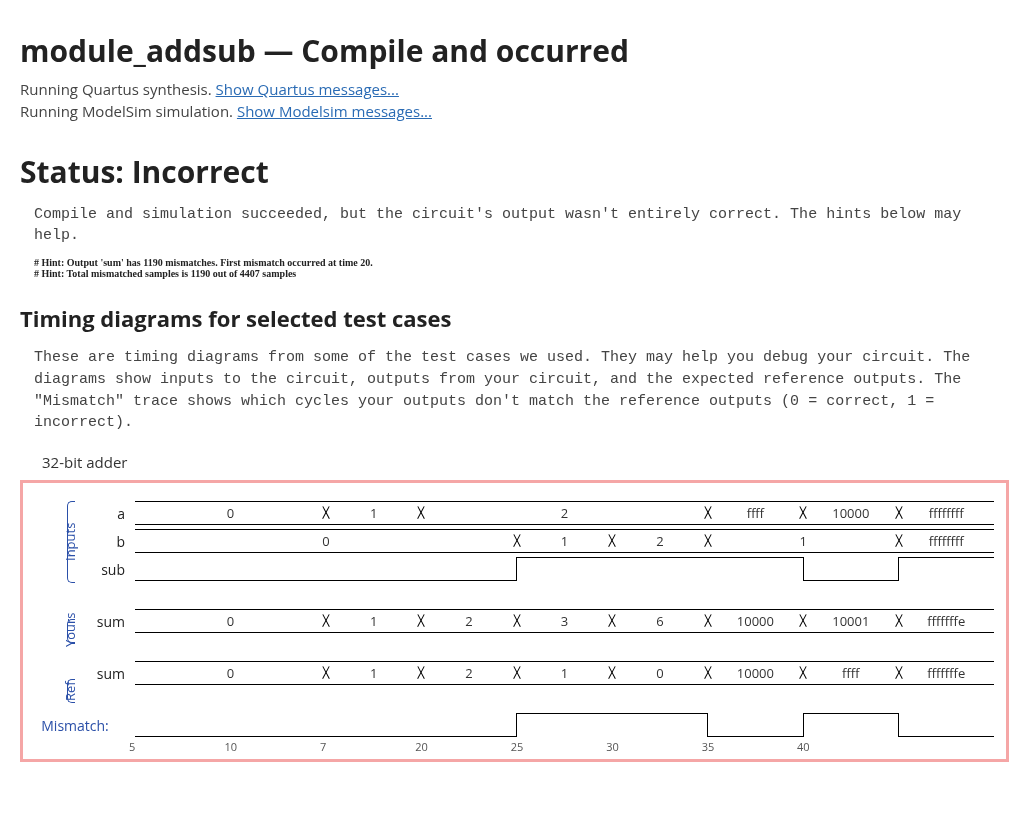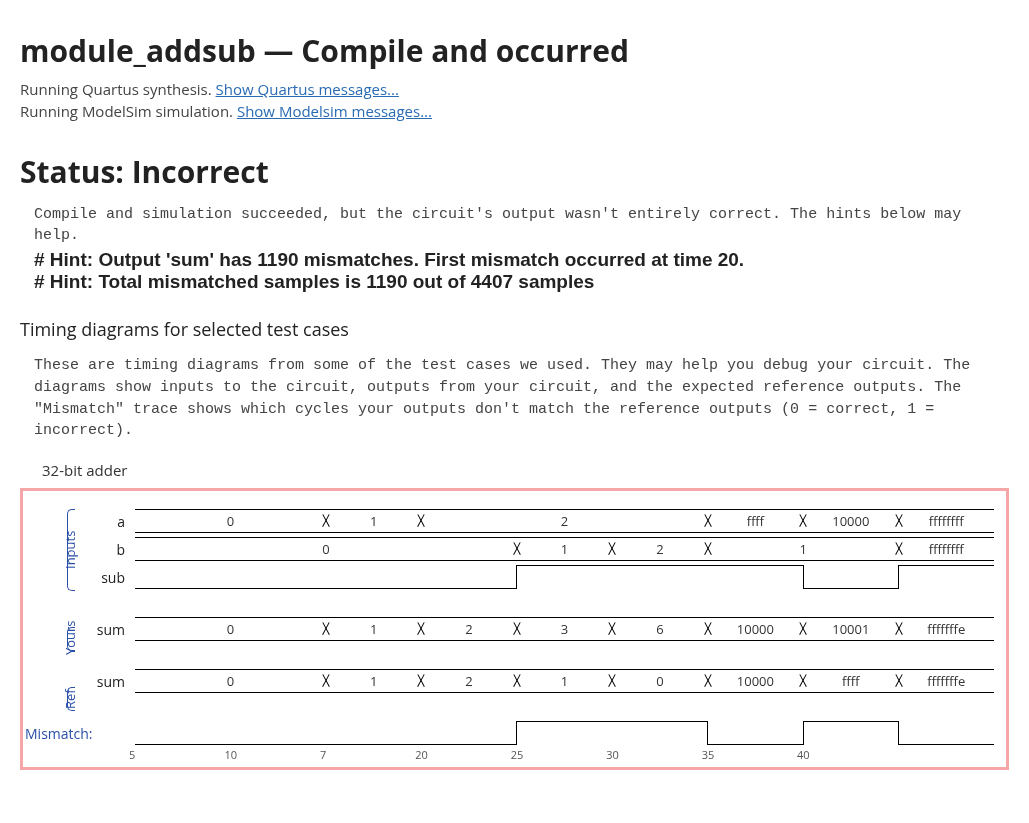--- a/index.html
+++ b/index.html
@@ -17,45 +17,45 @@
     margin: 10px 0 8px 0;
     color: #222;
   }
   h2 {
     font-size: 30px;
     font-weight: 700;
     margin: 28px 0 12px 0;
     color: #222;
   }
   h3 {
-    font-size: 18px;
-    font-weight: 400;
+    font-size: 22px;
+    font-weight: 700;
     margin: 24px 0 14px 0;
     color: #222;
   }
   .sub {
     font-size: 15px;
     color: #444;
     line-height: 1.45;
   }
   a {
     color: #2a6bb4;
     text-decoration: underline;
     cursor: pointer;
     text-align: right;
   }
   .indent {
     padding-left: 14px;
     font-family: Liberation Mono, monospace;
   }
   pre.hints {
-    font-family: Liberation Sans, sans-serif;
-    font-size: 19px;
+    font-family: Liberation Serif, serif;
+    font-size: 10px;
     font-weight: bold;
-    margin: 2px 0 0 14px;
+    margin: 10px 0 0 14px;
     white-space: pre;
     color: #222;
   }
   .test-title {
     font-weight: 400;
     font-size: 15px;
     margin: 18px 0 8px 22px;
   }
   .wavebox {
     border: 3px solid #f5a6a6;
@@ -170,21 +170,21 @@
     height: 14px;
   }
   .tick span {
     position: absolute;
     left: -6px;
     top: 0;
   }
   .mismatch-label {
     color: #2a4fa8;
     font-size: 14px;
-    text-align: left;
+    text-align: center;
     padding-right: 10px;
   }
   .spacer { height: 24px; }
 </style>
 </head>
 <body>
 
 <h1>module_addsub — Compile and occurred</h1>
 <div class="sub">
   <span>Running Quartus synthesis. </span><a>Show Quartus messages...</a>

